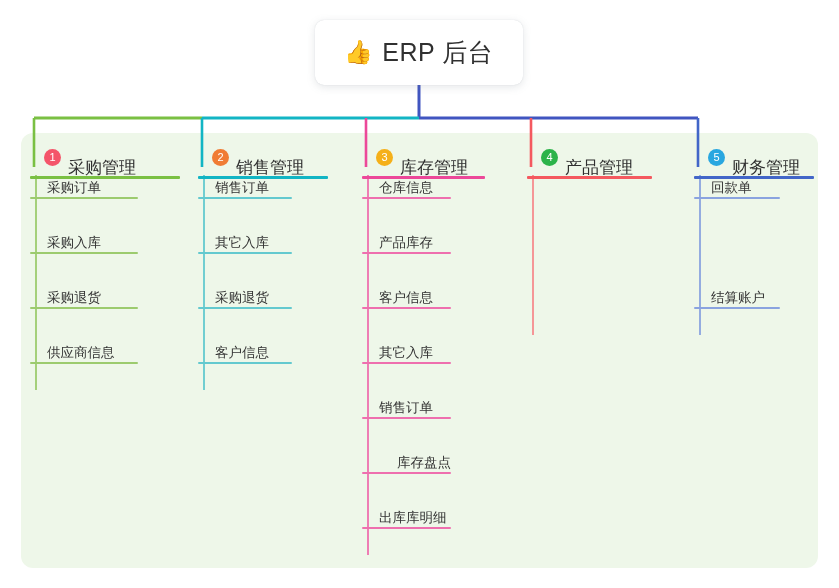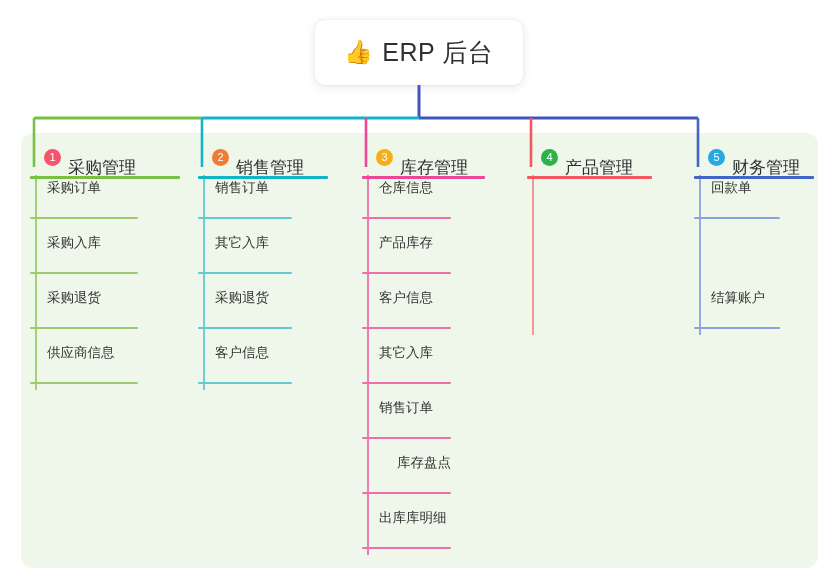--- a/index.html
+++ b/index.html
@@ -106,21 +106,21 @@
   }
   .leaf {
     position: absolute;
     box-sizing: border-box;
   }
   .leaf-label {
     font-size: 13.5px;
     color: #333333;
     white-space: nowrap;
     padding-left: 17px;
-    padding-bottom: 20px;
+    padding-bottom: 0;
     display: block;
   }
   .leaf-rule {
     height: 1.6px;
     border-radius: 1px;
   }
 </style>
 </head>
 <body>
 

